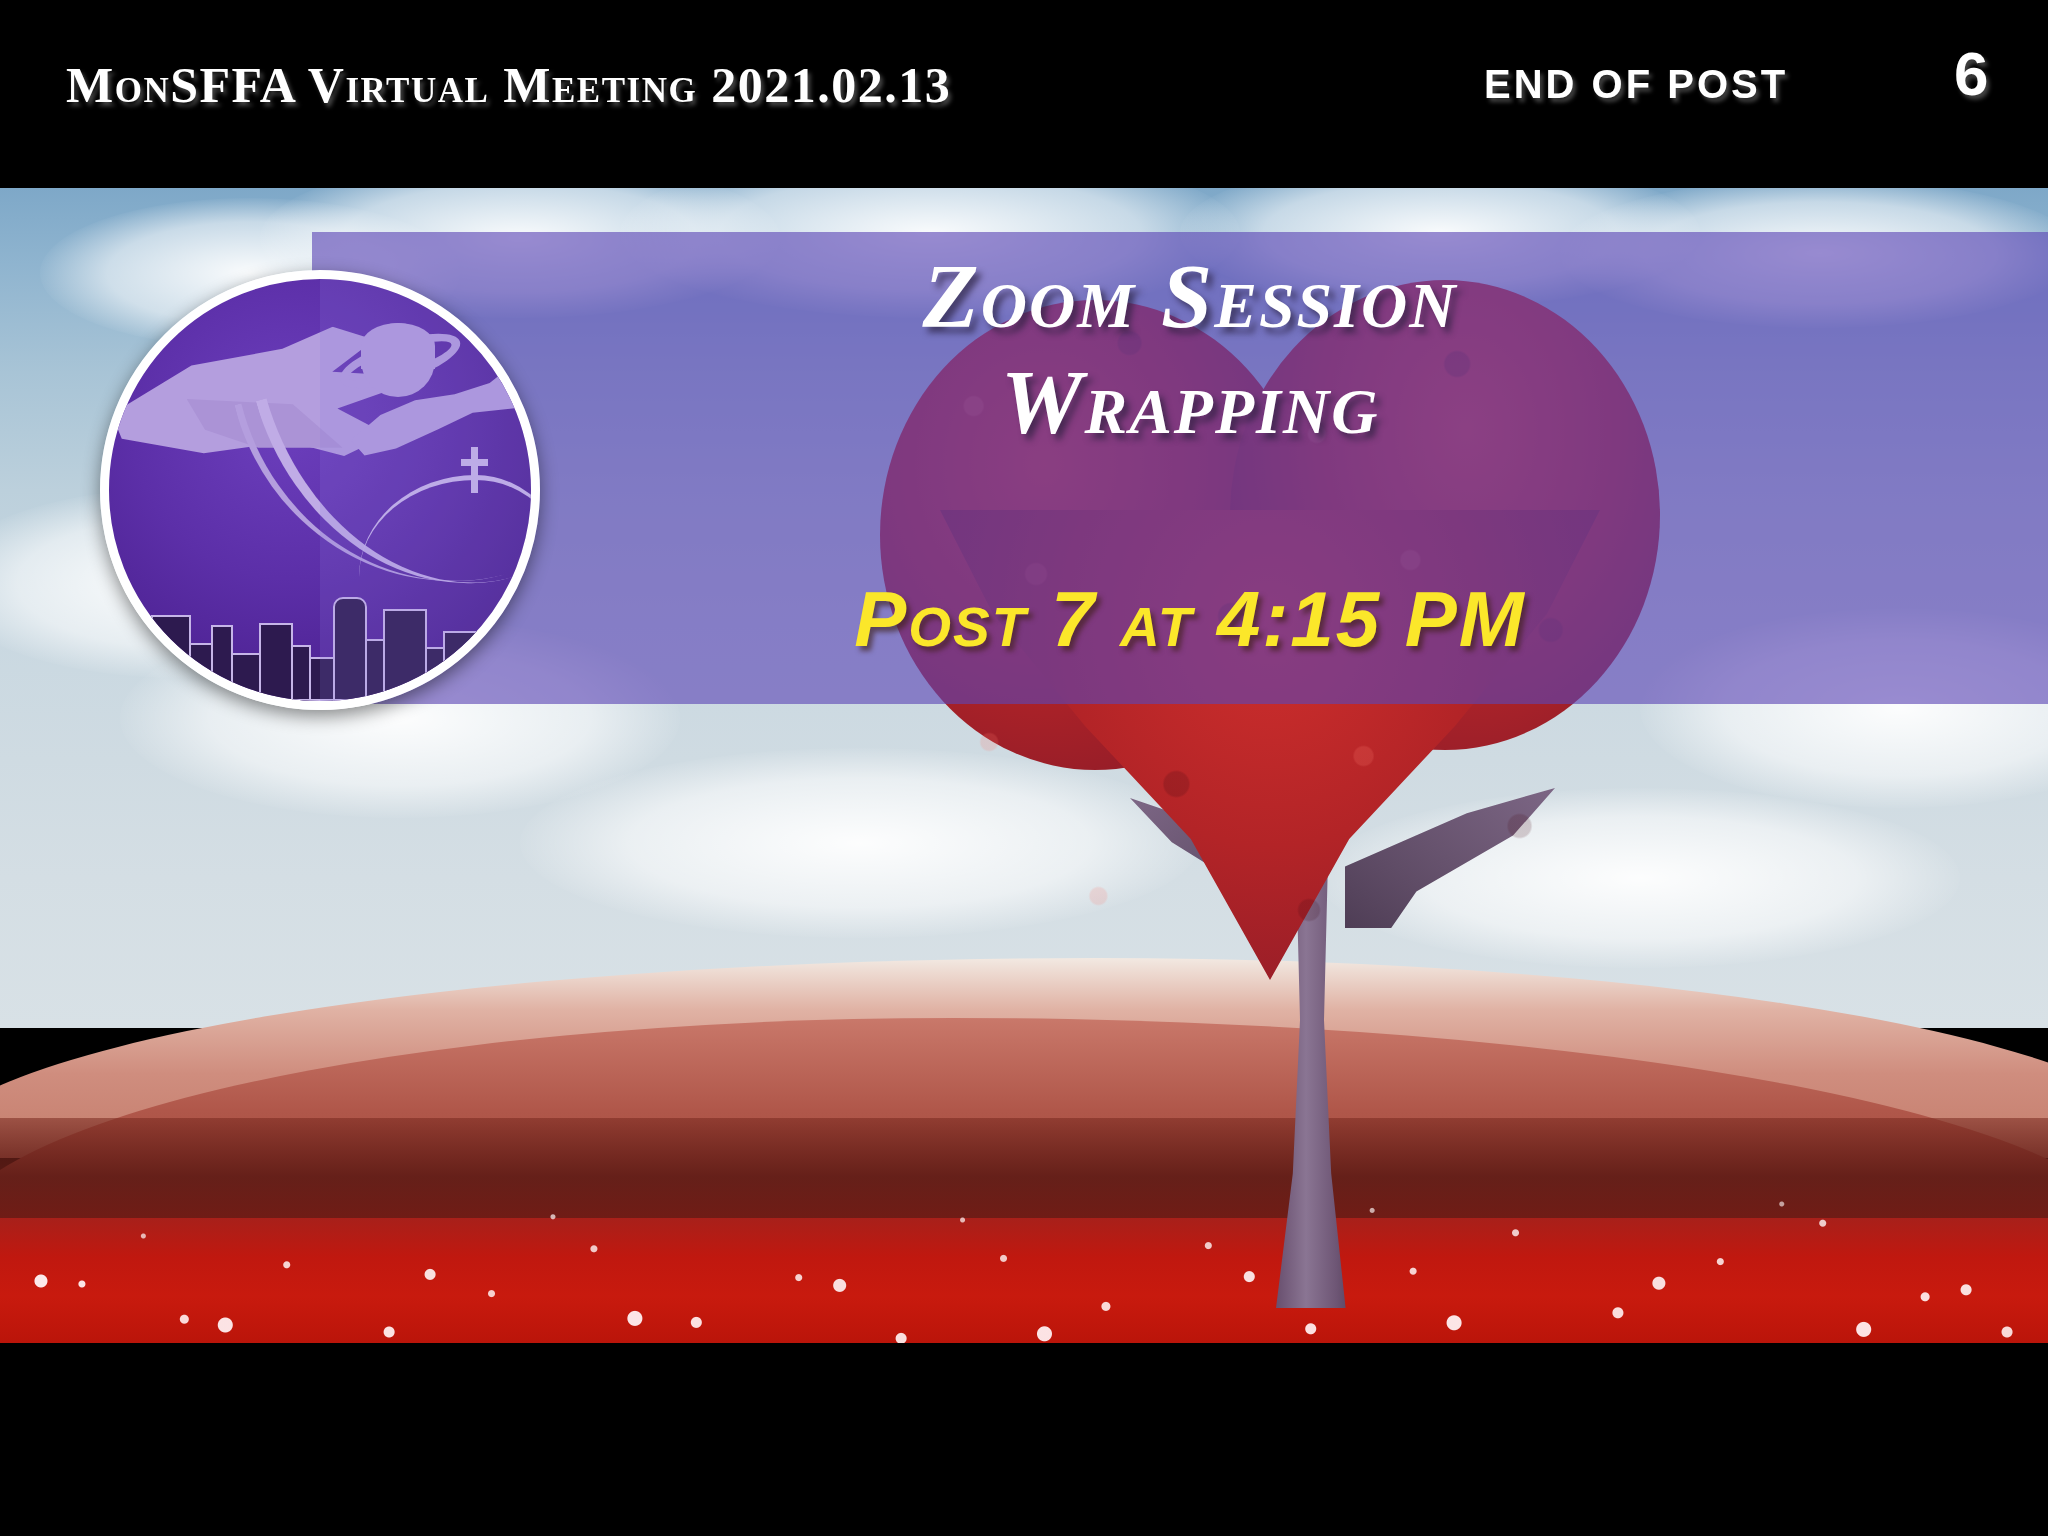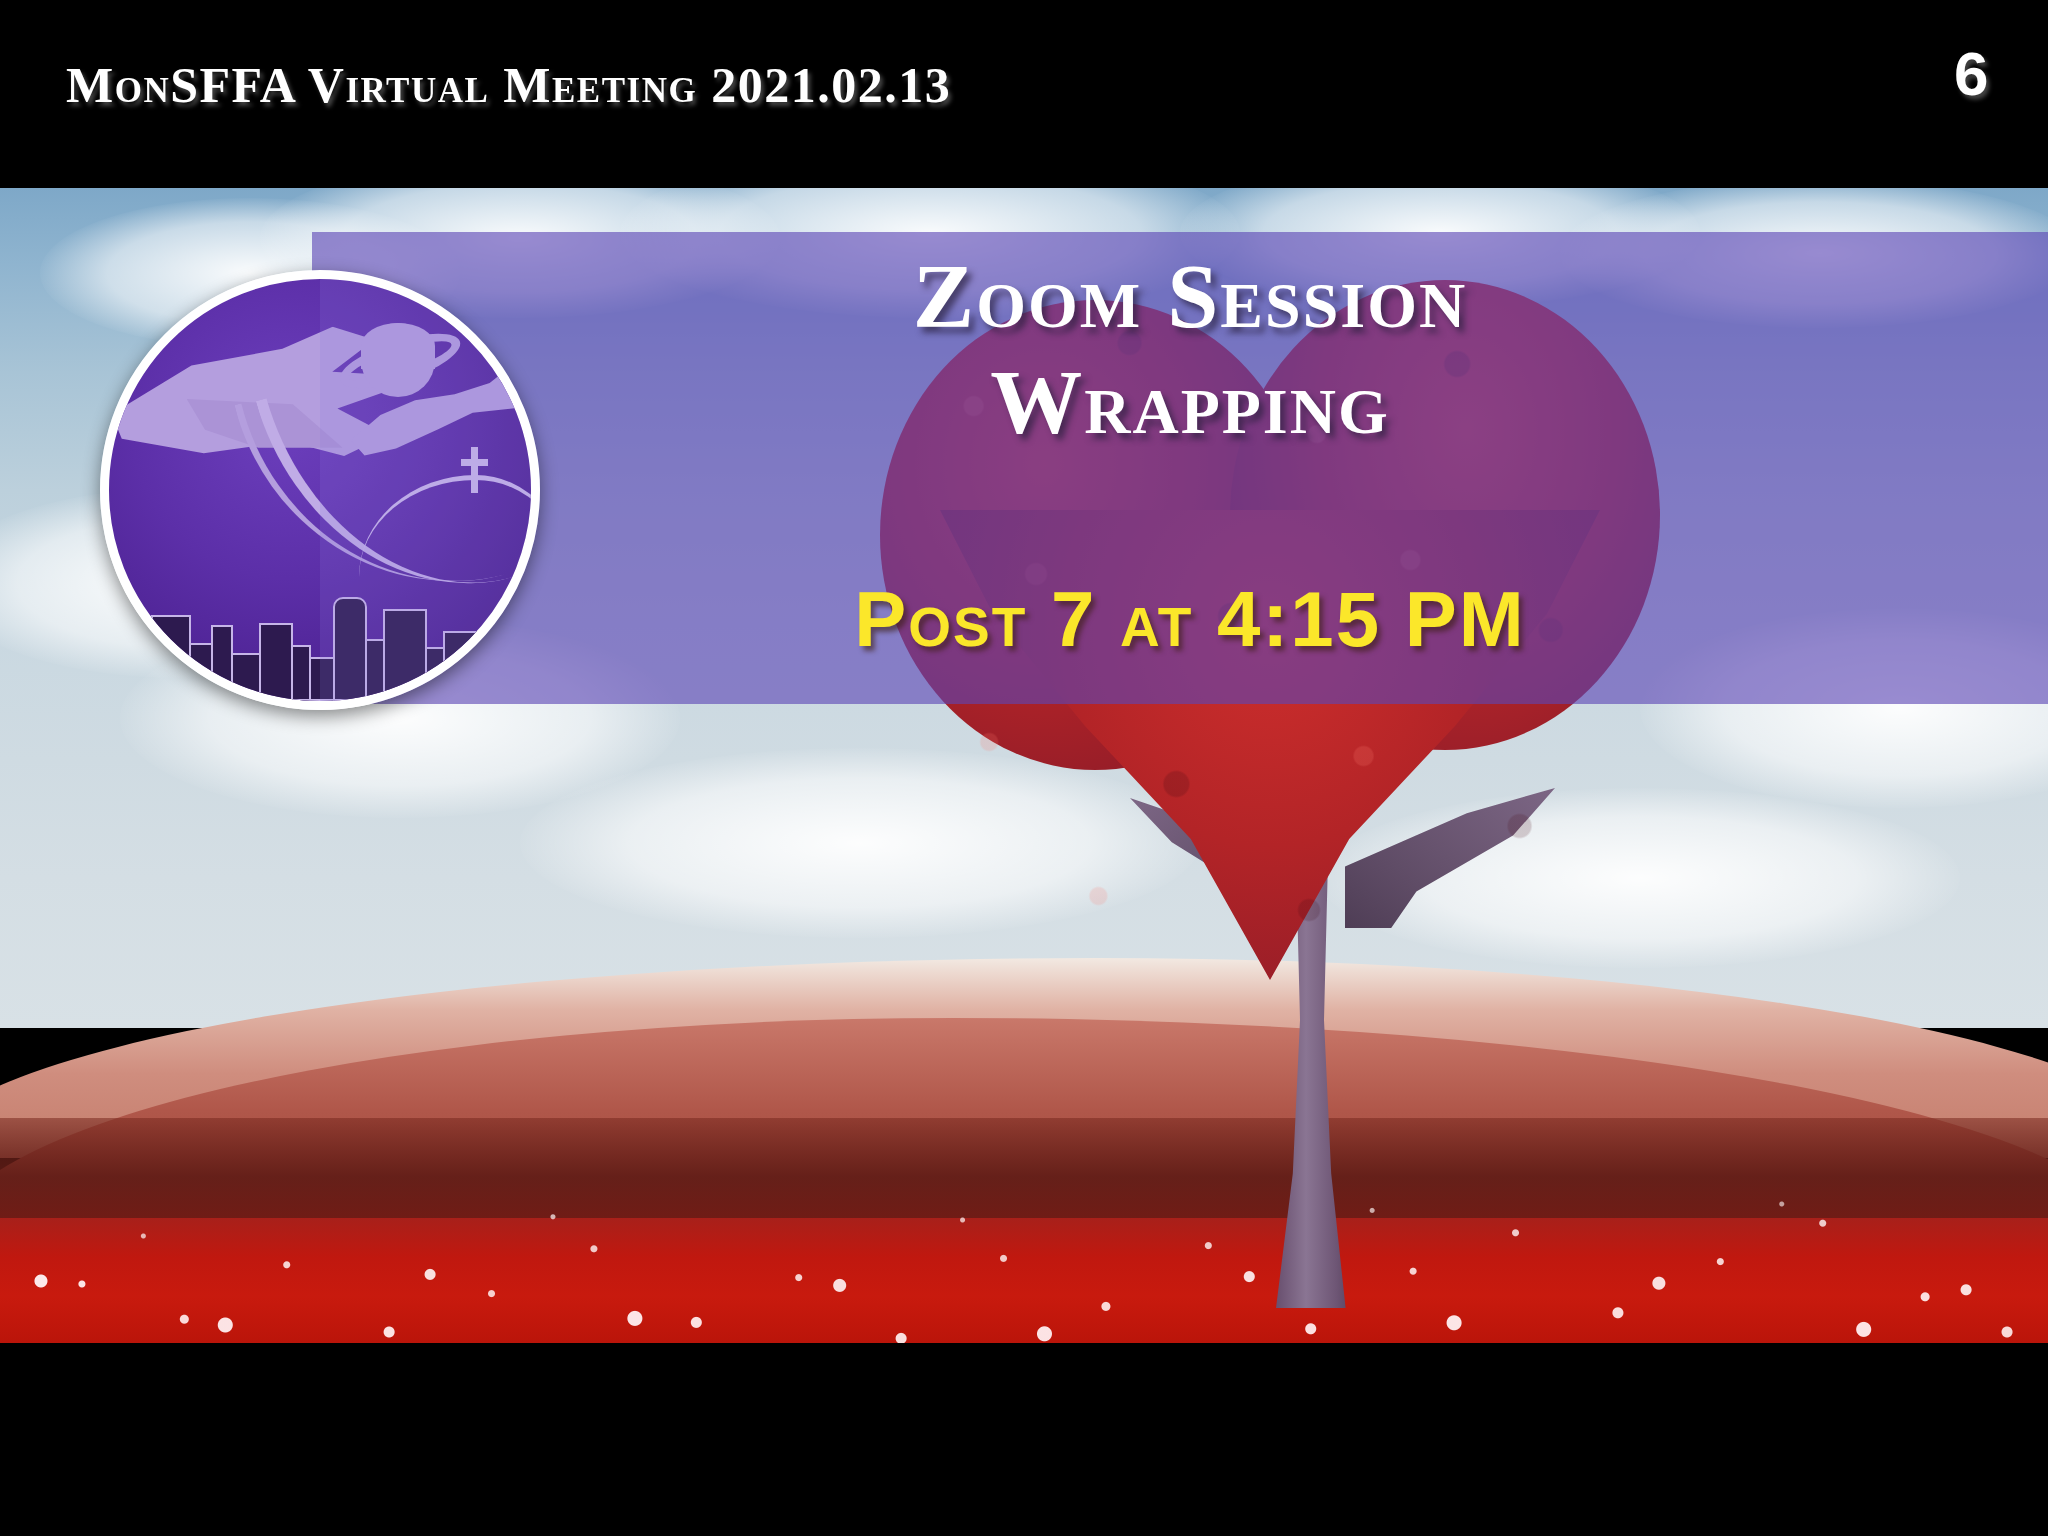--- a/index.html
+++ b/index.html
@@ -54,20 +54,21 @@
   
   #botbar{
     position:absolute;left:0;top:1343px;width:2048px;height:193px;
     background:#000;
   }
 
   
   #photo{
     position:absolute;left:0;top:188px;width:2048px;height:1155px;
     overflow:hidden;
+    font-style:italic;
   }
 
   
   .sky{
     position:absolute;left:0;top:0;width:2048px;height:840px;
     background:
       linear-gradient(to bottom,
         #7ea8c8 0%,
         #8fb4cf 9%,
         #a8c4d6 22%,
@@ -354,20 +355,21 @@
     white-space:nowrap;
   }
 </style>
 </head>
 <body>
 
 <div id="slide">
 
   <div id="topbar">
     <div class="ttl">MonSFFA Virtual Meeting 2021.02.13</div>
+    <div class="eop">End of Post</div>
     <div class="num">6</div>
   </div>
 
   <div id="photo">
 
     <div class="sky"></div>
 
     <div class="cloud" style="left:40px;top:10px;width:420px;height:150px;"></div>
     <div class="cloud" style="left:260px;top:-30px;width:520px;height:160px;"></div>
     <div class="cloud" style="left:620px;top:-40px;width:620px;height:170px;"></div>

